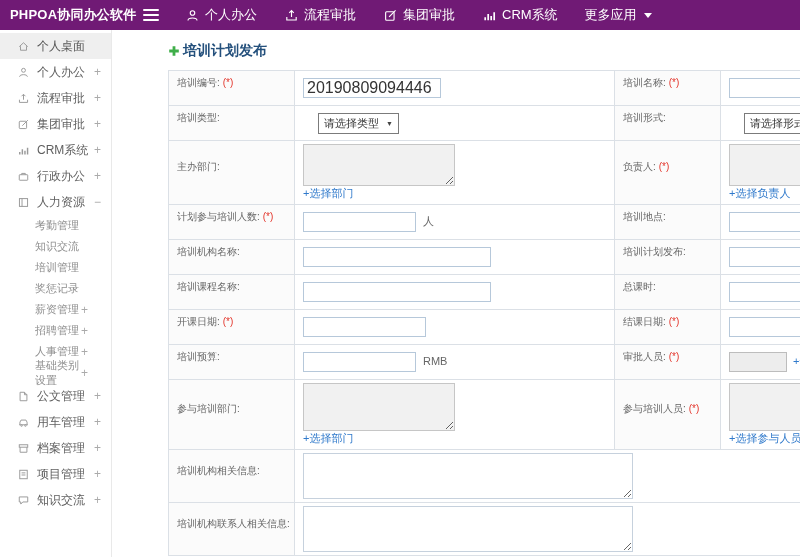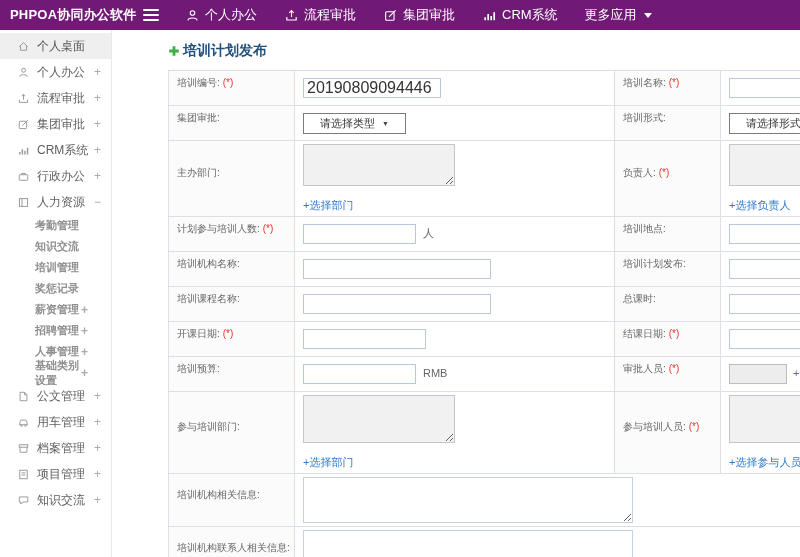--- a/index.html
+++ b/index.html
@@ -16,40 +16,40 @@
   .nav-item .icn{width:15px;height:15px;margin-right:5px;color:#fff;}
   .icn svg{width:100%;height:100%;display:block;}
   .caret{width:0;height:0;border-left:4px solid transparent;border-right:4px solid transparent;border-top:5px solid #fff;margin-left:7px;}
 
   
   .sidebar{position:absolute;top:30px;left:0;width:112px;bottom:0;background:#fff;border-right:1px solid #e9e9e9;padding-top:3px;box-sizing:border-box;}
   .side-item{height:26px;display:flex;align-items:center;padding:0 10px 0 17px;font-size:12px;color:#5f5f5f;cursor:pointer;}
   .side-item.active{background:#efefef;color:#555;}
   .side-item .sicn{width:13px;height:13px;margin-right:7px;color:#9a9a9a;flex:none;}
   .exp{margin-left:auto;color:#aaa;font-size:12px;line-height:1;}
-  .sub-item{height:21px;display:flex;align-items:center;padding:0 23px 0 35px;font-size:11px;color:#8f8f8f;cursor:pointer;font-weight:bold;}
+  .sub-item{height:21px;display:flex;align-items:center;padding:0 23px 0 35px;font-size:11px;color:#8f8f8f;cursor:pointer;}
 
   
   .main{position:absolute;left:112px;top:30px;right:0;bottom:0;background:#fff;overflow:hidden;}
   .page-title{margin:12px 0 10px 56px;height:18px;display:flex;align-items:center;font-size:14px;font-weight:bold;color:#24507c;}
   .page-title .addicn{width:12px;height:12px;margin-right:3px;}
 
   table.form{border-collapse:collapse;margin-left:56px;width:880px;table-layout:fixed;background:#fff;}
   table.form td{border:1px solid #dbe0e6;vertical-align:middle;}
   td.lblcell{background:#fbfbfb;padding:0 3px 11px 8px;font-size:10px;color:#666;white-space:nowrap;overflow:hidden;}
   td.fldcell{padding:3px 8px;height:28px;font-size:11px;color:#666;}
   .req{color:#e3342a;margin-left:3px;font-size:10px;}
   input.txt{height:16px;border:1px solid #b6c8da;background:#fff;font-size:16px;color:#333;padding:1px 3px;font-family:inherit;vertical-align:middle;}
   input.txt.gray{background:#ededed;border-color:#bdbdbd;}
   textarea.ta{display:block;border:1px solid #c6d1dd;background:#fff;font-size:12px;color:#333;font-family:inherit;padding:2px;margin:0;}
   textarea.ta.gray{background:#f1f1f1;border-color:#c6c6c6;}
-  .fsel{display:inline-flex;align-items:center;border:1px solid #7b7b7b;background:#fff;font-size:11px;color:#333;padding:2px 16px;cursor:pointer;}
+  .fsel{display:inline-flex;align-items:center;border:1px solid #7b7b7b;background:#fff;font-size:11px;color:#333;padding:2px 5px;cursor:pointer;margin-left:15px;}
   .fsel .arr{font-size:7px;color:#444;margin-left:7px;}
   a.flink{color:#2f79cb;font-size:11px;text-decoration:none;cursor:pointer;}
-  a.flink.blocklink{display:inline-block;margin-top:12px;text-align:right;}
+  a.flink.blocklink{display:inline-block;margin-top:0;text-align:right;}
   a.flink.rightlink{margin-left:6px;}
   .suffix{margin-left:7px;font-size:11px;color:#666;}
 </style>
 </head>
 <body>
 
 <div class="screen">
 
   <div class="topbar">
     <div class="brand">PHPOA协同办公软件</div>
@@ -240,21 +240,21 @@
           <col style="width:328px">
         </colgroup>
       <tbody id="formbody">
           <tr>
             <td class="lblcell"><span class="lbl">培训编号:</span><span class="req">(*)</span></td>
             <td class="fldcell"><input class="txt" type="text" value="20190809094446" style="width: 130px;"></td>
             <td class="lblcell"><span class="lbl">培训名称:</span><span class="req">(*)</span></td>
             <td class="fldcell"><input class="txt" type="text" value="" style="width: 150px;"></td>
           </tr>
           <tr>
-            <td class="lblcell"><span class="lbl">集团审批:</span></td>
+            <td class="lblcell"><span class="lbl">培训类型:</span></td>
             <td class="fldcell"><span class="fsel" style="min-width: 66px;">
                 <span>请选择类型</span>
                 <span class="arr">▼</span>
               </span></td>
             <td class="lblcell"><span class="lbl">培训形式:</span></td>
             <td class="fldcell"><span class="fsel" style="min-width: 66px;">
                 <span>请选择形式</span>
                 <span class="arr">▼</span>
               </span></td>
           </tr>

